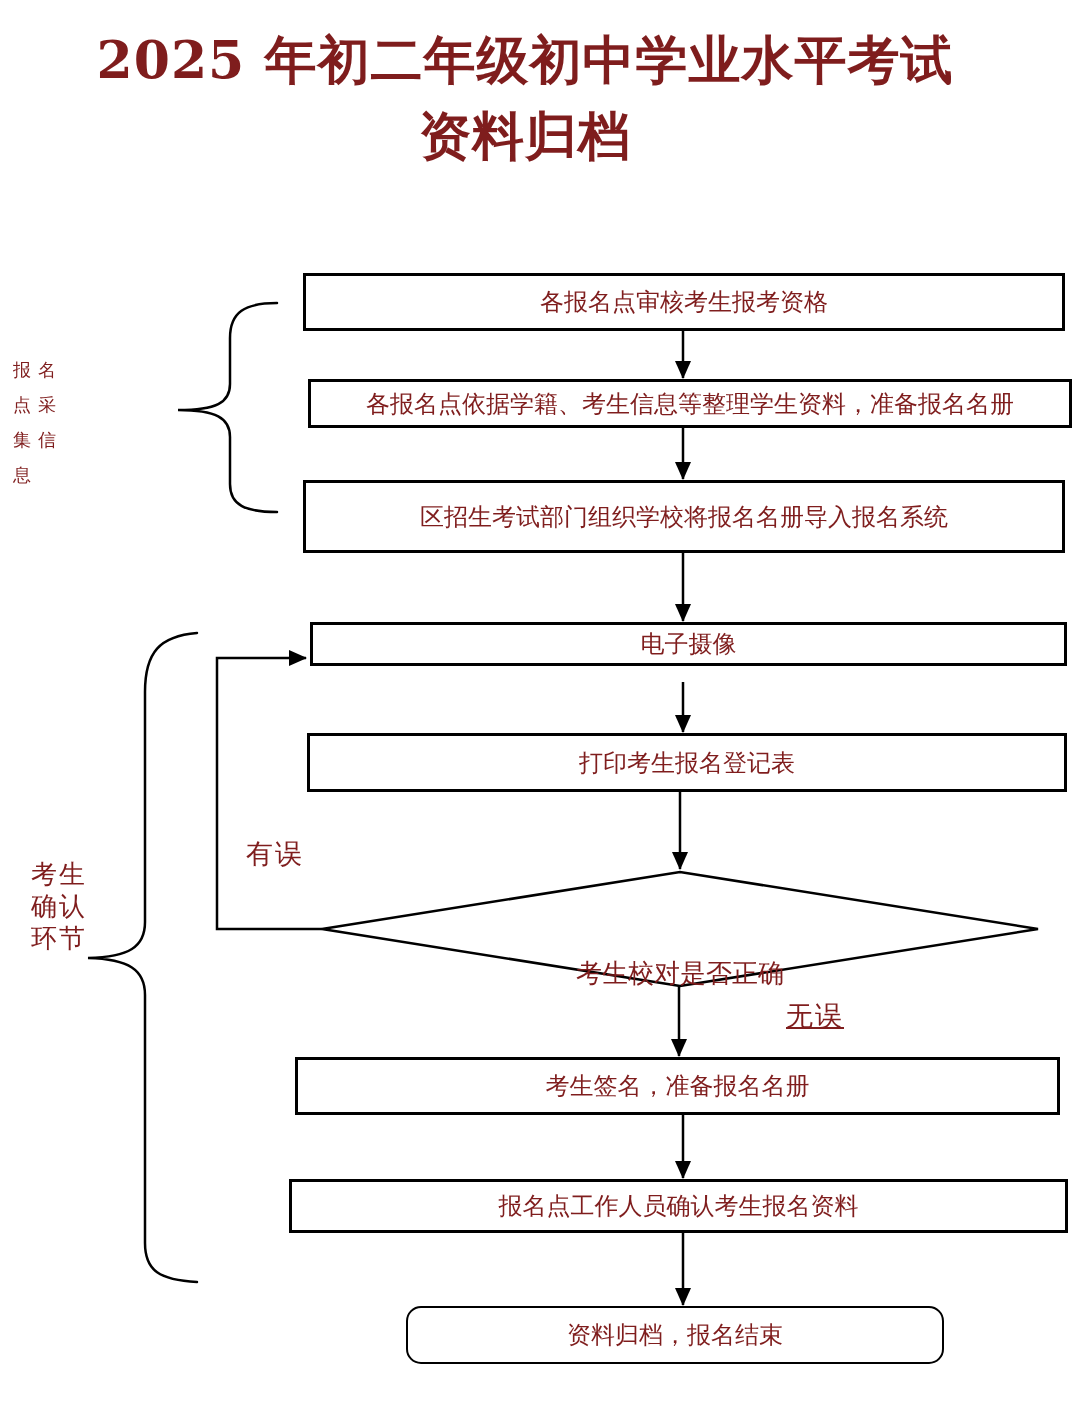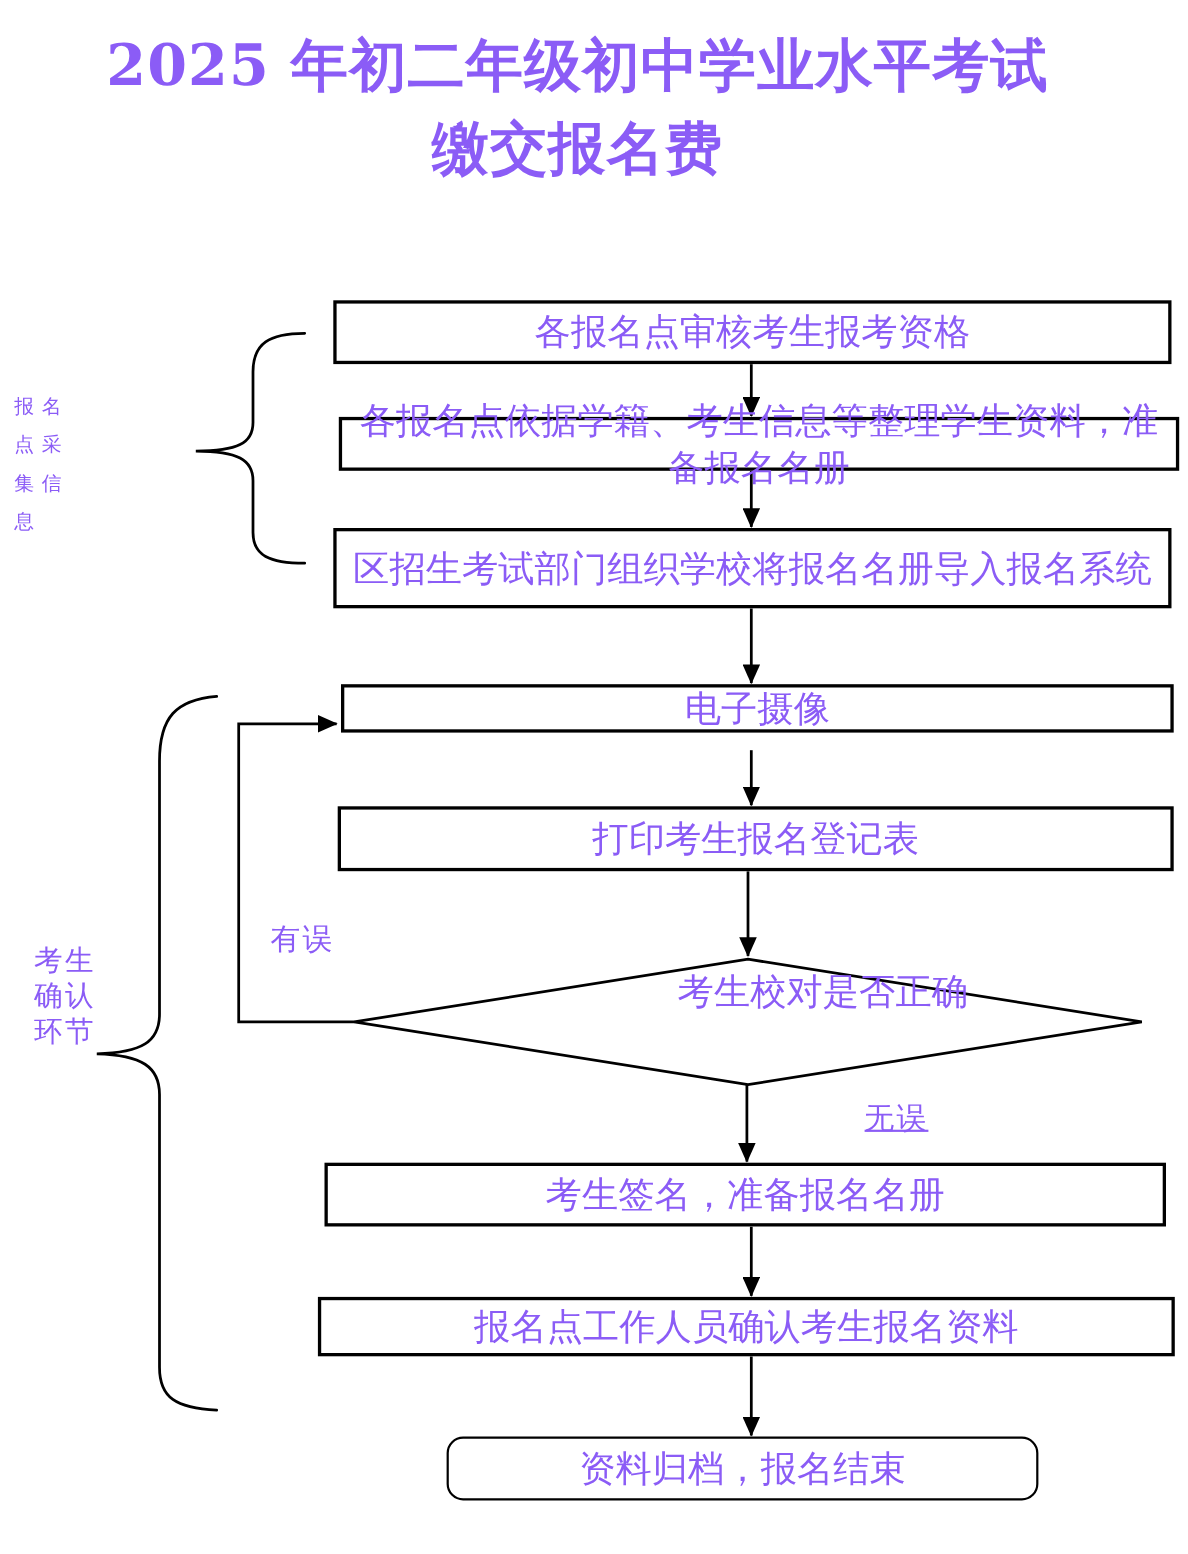--- a/index.html
+++ b/index.html
@@ -1,47 +1,47 @@
 <!DOCTYPE html>
 <html><head>
 <meta charset="utf-8">
 <style>
   html,body{margin:0;padding:0;background:#ffffff;}
   #canvas{
     position:relative;
     width:1080px;height:1413px;
     background:#ffffff;
     font-family:"DejaVu Serif","Liberation Serif",serif;
-    color:#8b5cf6;
+    color:#7f1d1d;
     overflow:hidden;
   }
   #wires{position:absolute;left:0;top:0;width:1080px;height:1413px;}
   .title{
     position:absolute;left:0;top:22px;width:1050px;
     text-align:center;font-weight:bold;font-size:52px;line-height:76px;
     letter-spacing:1px;
   }
   .node{
     position:absolute;
     border:3px solid #000;background:#fff;
     display:flex;align-items:center;justify-content:center;
-    font-size:33px;text-align:center;line-height:1.25;
+    font-size:24px;text-align:center;line-height:1.25;
     box-sizing:border-box;
   }
   .n1{left:303px;top:273px;width:762px;height:58px;}
   .n2{left:308px;top:379px;width:764px;height:49px;}
   .n3{left:303px;top:480px;width:762px;height:73px;}
   .n4{left:310px;top:622px;width:757px;height:44px;}
   .n5{left:307px;top:733px;width:760px;height:59px;}
   .n6{left:295px;top:1057px;width:765px;height:58px;}
   .n7{left:289px;top:1179px;width:779px;height:54px;}
   .n8{left:406px;top:1306px;width:538px;height:58px;border-radius:15px;border-width:2.5px;}
   .diamond-label{
-    position:absolute;left:480px;top:880px;width:400px;
-    text-align:right;font-size:33px;background:transparent;border:none;
+    position:absolute;left:480px;top:956px;width:400px;
+    text-align:center;font-size:26px;background:transparent;border:none;
   }
   .caption{position:absolute;font-size:18px;}
   .cap-collect{left:13px;top:352px;line-height:35px;letter-spacing:7px;}
   .cap-confirm{left:10px;top:858px;line-height:32px;letter-spacing:2px;font-size:26px;margin-left:21px;}
   .caption div{white-space:nowrap;}
   .edge-label{position:absolute;font-size:27px;letter-spacing:2px;}
   .lbl-error{left:246px;top:836px;}
   .lbl-ok{left:786px;top:998px;text-decoration:underline;}
 </style>
 </head>
@@ -71,21 +71,21 @@
     <line x1="683" y1="1115" x2="683" y2="1178" stroke="#000" stroke-width="2.5" marker-end="url(#arw)"></line>
     <line x1="683" y1="1233" x2="683" y2="1305" stroke="#000" stroke-width="2.5" marker-end="url(#arw)"></line>
 
     <polyline points="322,929 217,929 217,658 306,658" fill="none" stroke="#000" stroke-width="2.5" marker-end="url(#arw)"></polyline>
 
     <polygon points="322,929 680,872 1038,929 680,986" fill="#ffffff" stroke="#000" stroke-width="2.5"></polygon>
   </svg>
 
   <div class="title">
     <div>2025 年初二年级初中学业水平考试</div>
-    <div>缴交报名费</div>
+    <div>资料归档</div>
   </div>
 
   <div class="node n1">各报名点审核考生报考资格</div>
   <div class="node n2">各报名点依据学籍、考生信息等整理学生资料，准备报名名册</div>
   <div class="node n3">区招生考试部门组织学校将报名名册导入报名系统</div>
   <div class="node n4">电子摄像</div>
   <div class="node n5">打印考生报名登记表</div>
   <div class="diamond-label">考生校对是否正确</div>
   <div class="node n6">考生签名，准备报名名册</div>
   <div class="node n7">报名点工作人员确认考生报名资料</div>

